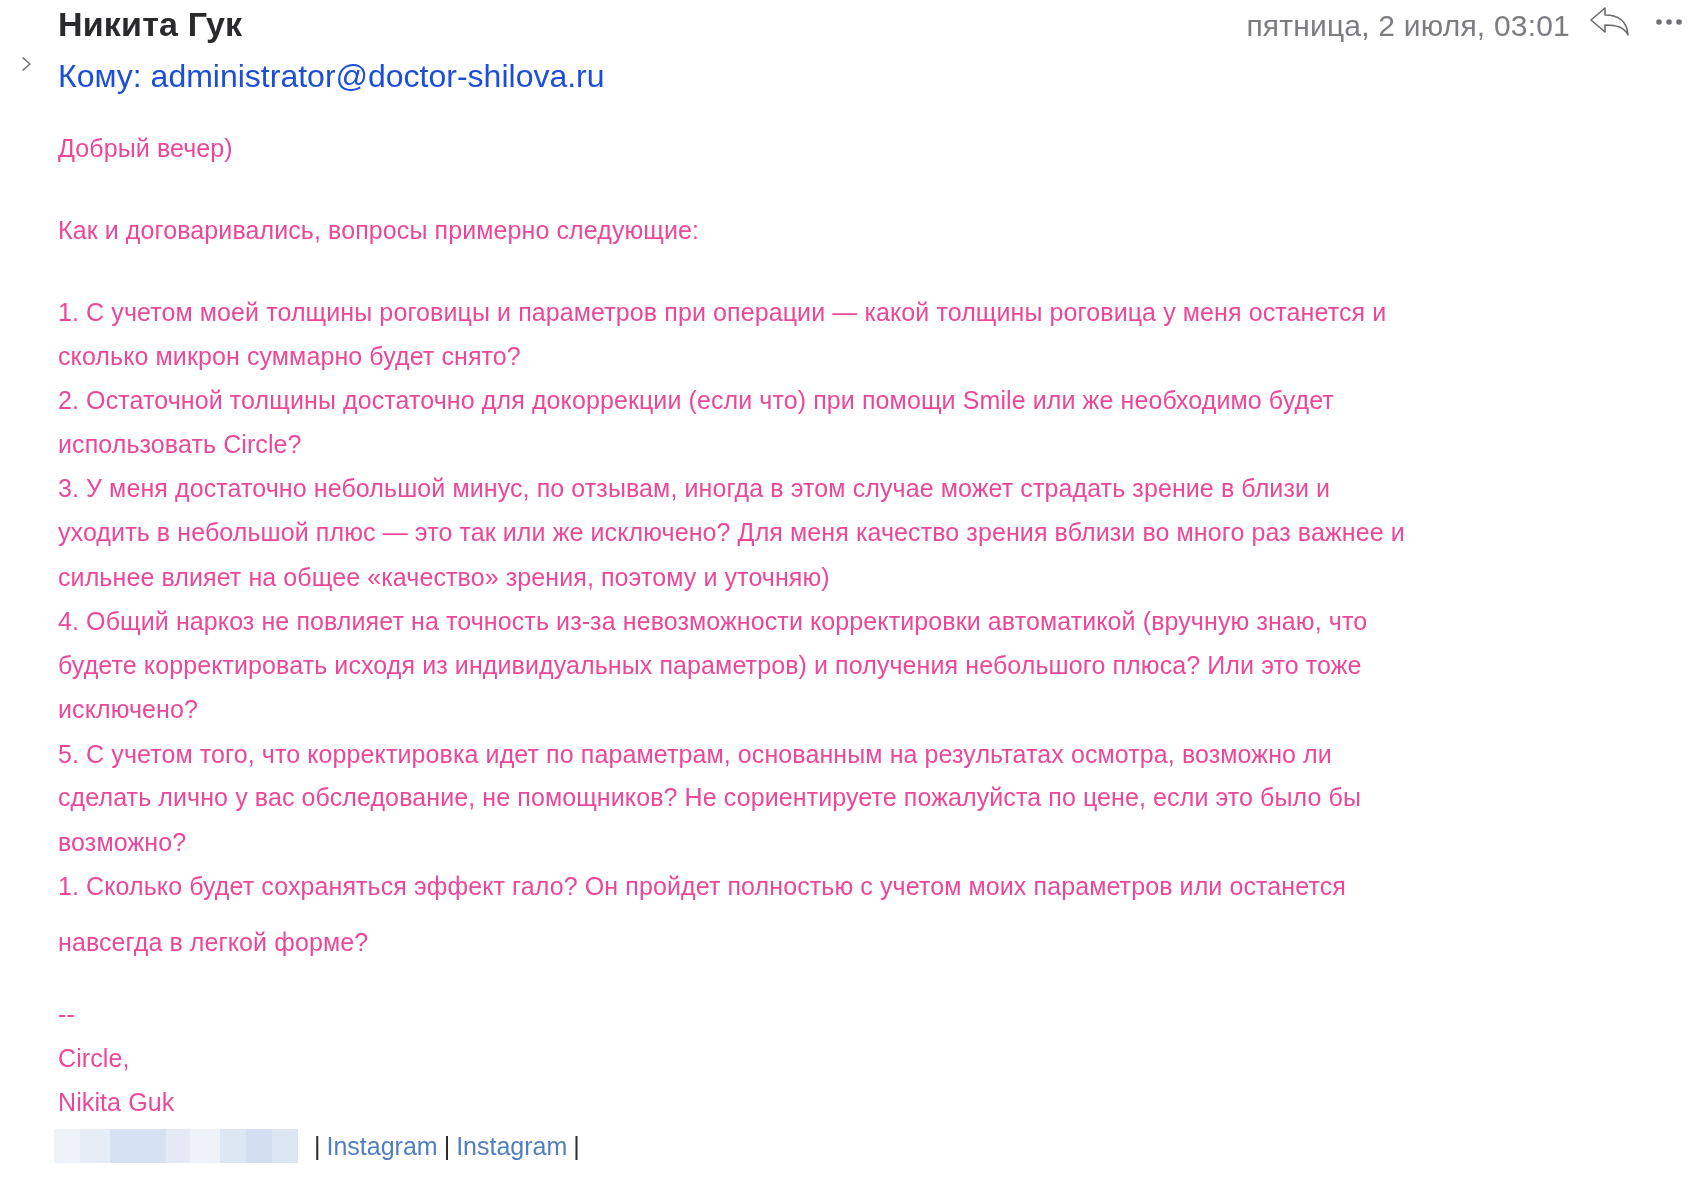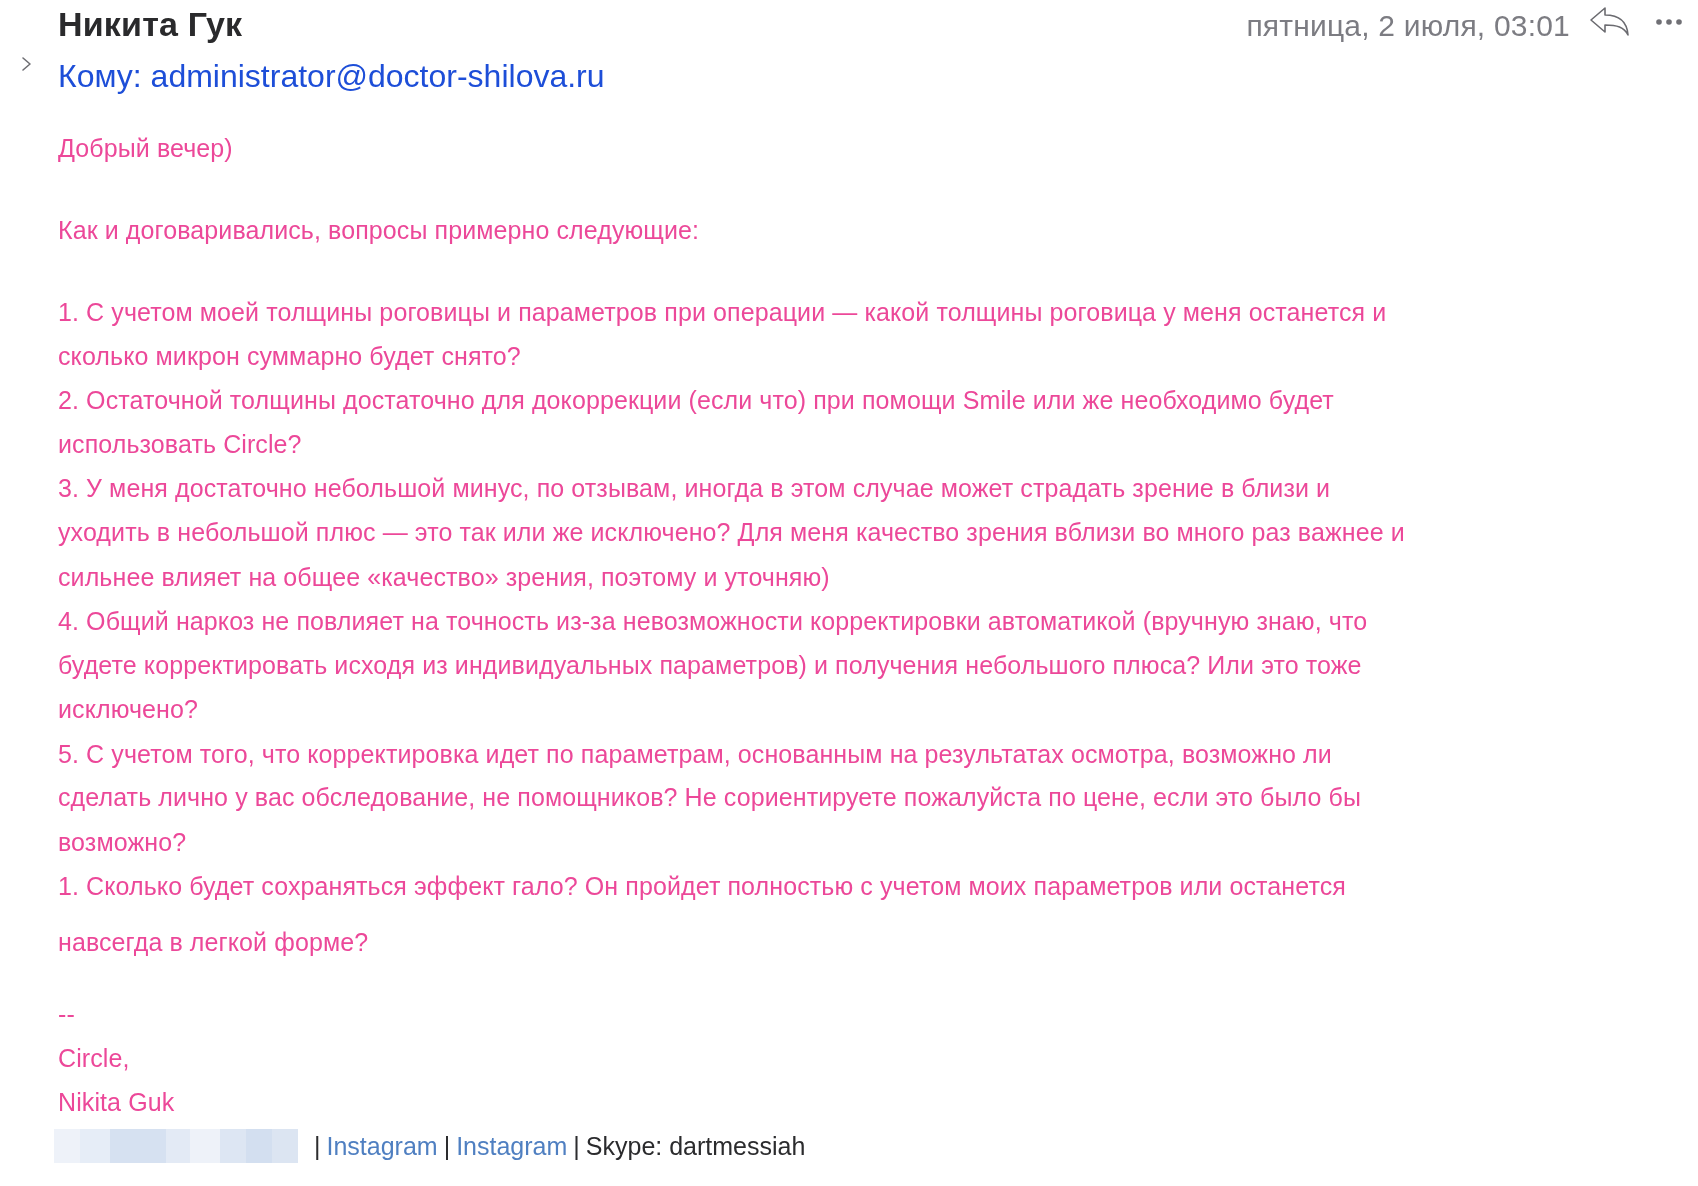--- a/index.html
+++ b/index.html
@@ -177,15 +177,14 @@
       <span style="left:136px;width:30px;background:#eef2f9"></span>
       <span style="left:166px;width:26px;background:#dde6f3"></span>
       <span style="left:192px;width:26px;background:#d3dff0"></span>
       <span style="left:218px;width:26px;background:#dce5f2"></span>
     </span>
     <span class="sep">|</span>
     <a class="sig-link">Instagram</a>
     <span class="sep">|</span>
     <a class="sig-link">Instagram</a>
     <span class="sep">|</span>
-    <span>Skype: dartmessiah</span>
   </div>
 </div>
 
 </body></html>

